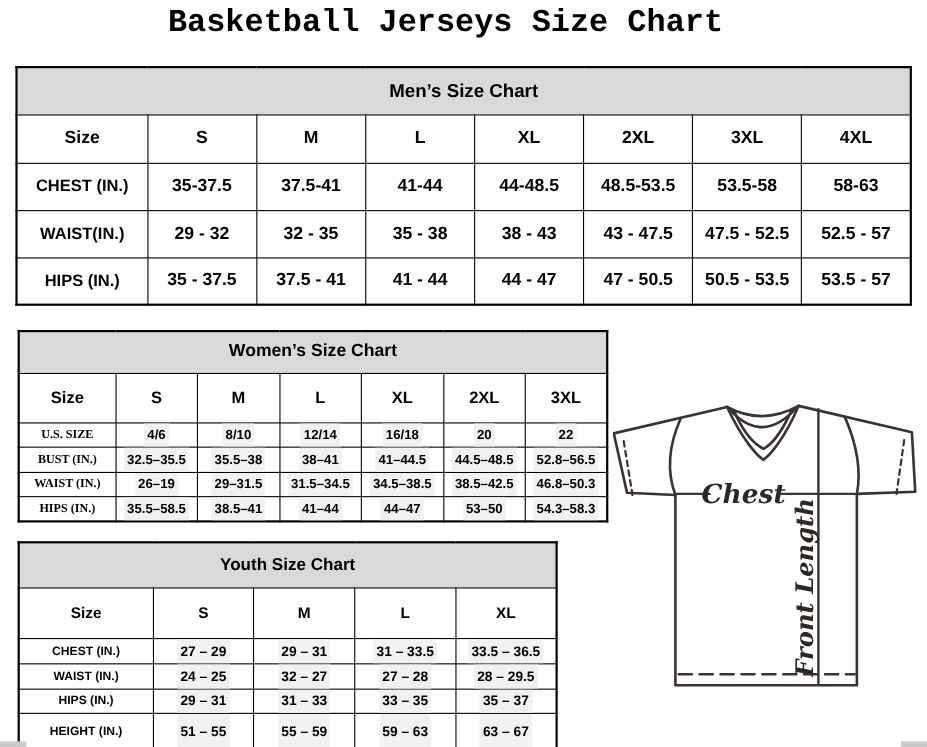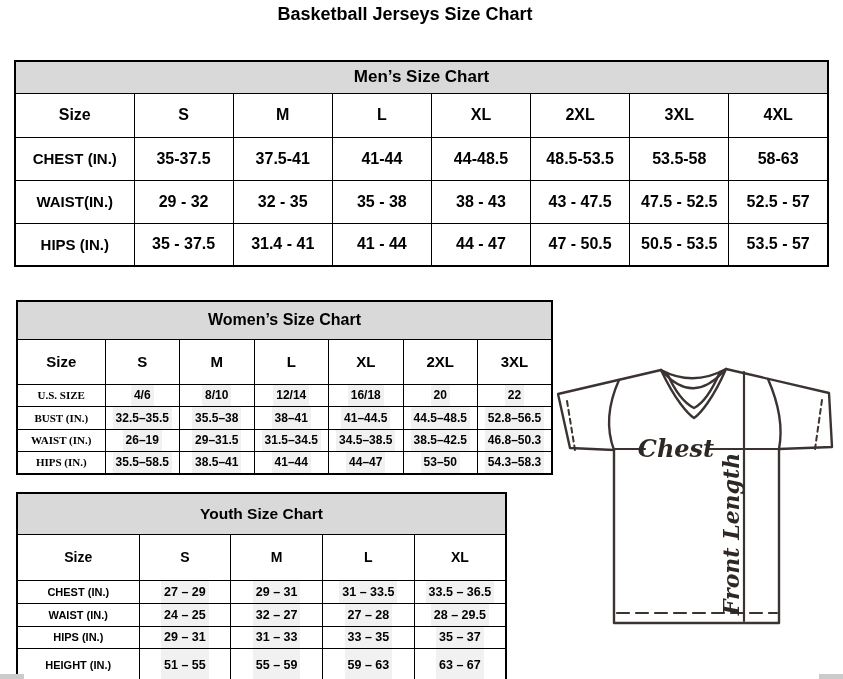--- a/index.html
+++ b/index.html
@@ -2,35 +2,35 @@
 <html><head>
 <meta charset="utf-8">
 <style>
   html,body { margin:0; padding:0; }
   body {
     width:843px; height:679px; background:#ffffff; overflow:hidden;
     font-family:"Liberation Sans", sans-serif; position:relative; color:#000;
   }
   .page-title {
     position:absolute; top:4px; left:0; width:810px; text-align:center;
-    font-size:18px; font-weight:bold; letter-spacing:0px;
+    font-size:29px; font-weight:bold; letter-spacing:0px;font-family:Liberation Mono, monospace;
   }
   table.tbl {
     position:absolute; border-collapse:collapse; table-layout:fixed;
     border:2px solid #000; background:#fff;
   }
   table.tbl td {
     border:1px solid #000; text-align:center; vertical-align:middle;
     padding:0; font-weight:bold; overflow:hidden; white-space:nowrap;
   }
   td.band-cell { background:#d9d9d9; }
 
   
   .men-tbl { left:14px; top:60px; width:815px; }
-  .men-tbl tr:nth-child(1){ height:32px; }
+  .men-tbl tr:nth-child(1){ height:43px; }
   .men-tbl tr:nth-child(2){ height:44px; }
   .men-tbl tr:nth-child(n+3){ height:43px; }
   .men-tbl td.band-cell { font-size:17px; }
   .men-tbl td { font-size:16px; }
   .men-tbl td.lbl { font-size:15px; }
 
   
   .wom-tbl { left:16px; top:300px; width:537px; }
   .wom-tbl tr:nth-child(1){ height:38px; }
   .wom-tbl tr:nth-child(2){ height:45px; }
@@ -115,21 +115,21 @@
     <td>32 - 35</td>
     <td>35 - 38</td>
     <td>38 - 43</td>
     <td>43 - 47.5</td>
     <td>47.5 - 52.5</td>
     <td>52.5 - 57</td>
   </tr>
   <tr>
     <td class="lbl">HIPS (IN.)</td>
     <td>35 - 37.5</td>
-    <td>31.4 - 41</td>
+    <td>37.5 - 41</td>
     <td>41 - 44</td>
     <td>44 - 47</td>
     <td>47 - 50.5</td>
     <td>50.5 - 53.5</td>
     <td>53.5 - 57</td>
   </tr>
 </tbody>
   </table>
 
 <table class="tbl wom-tbl">

